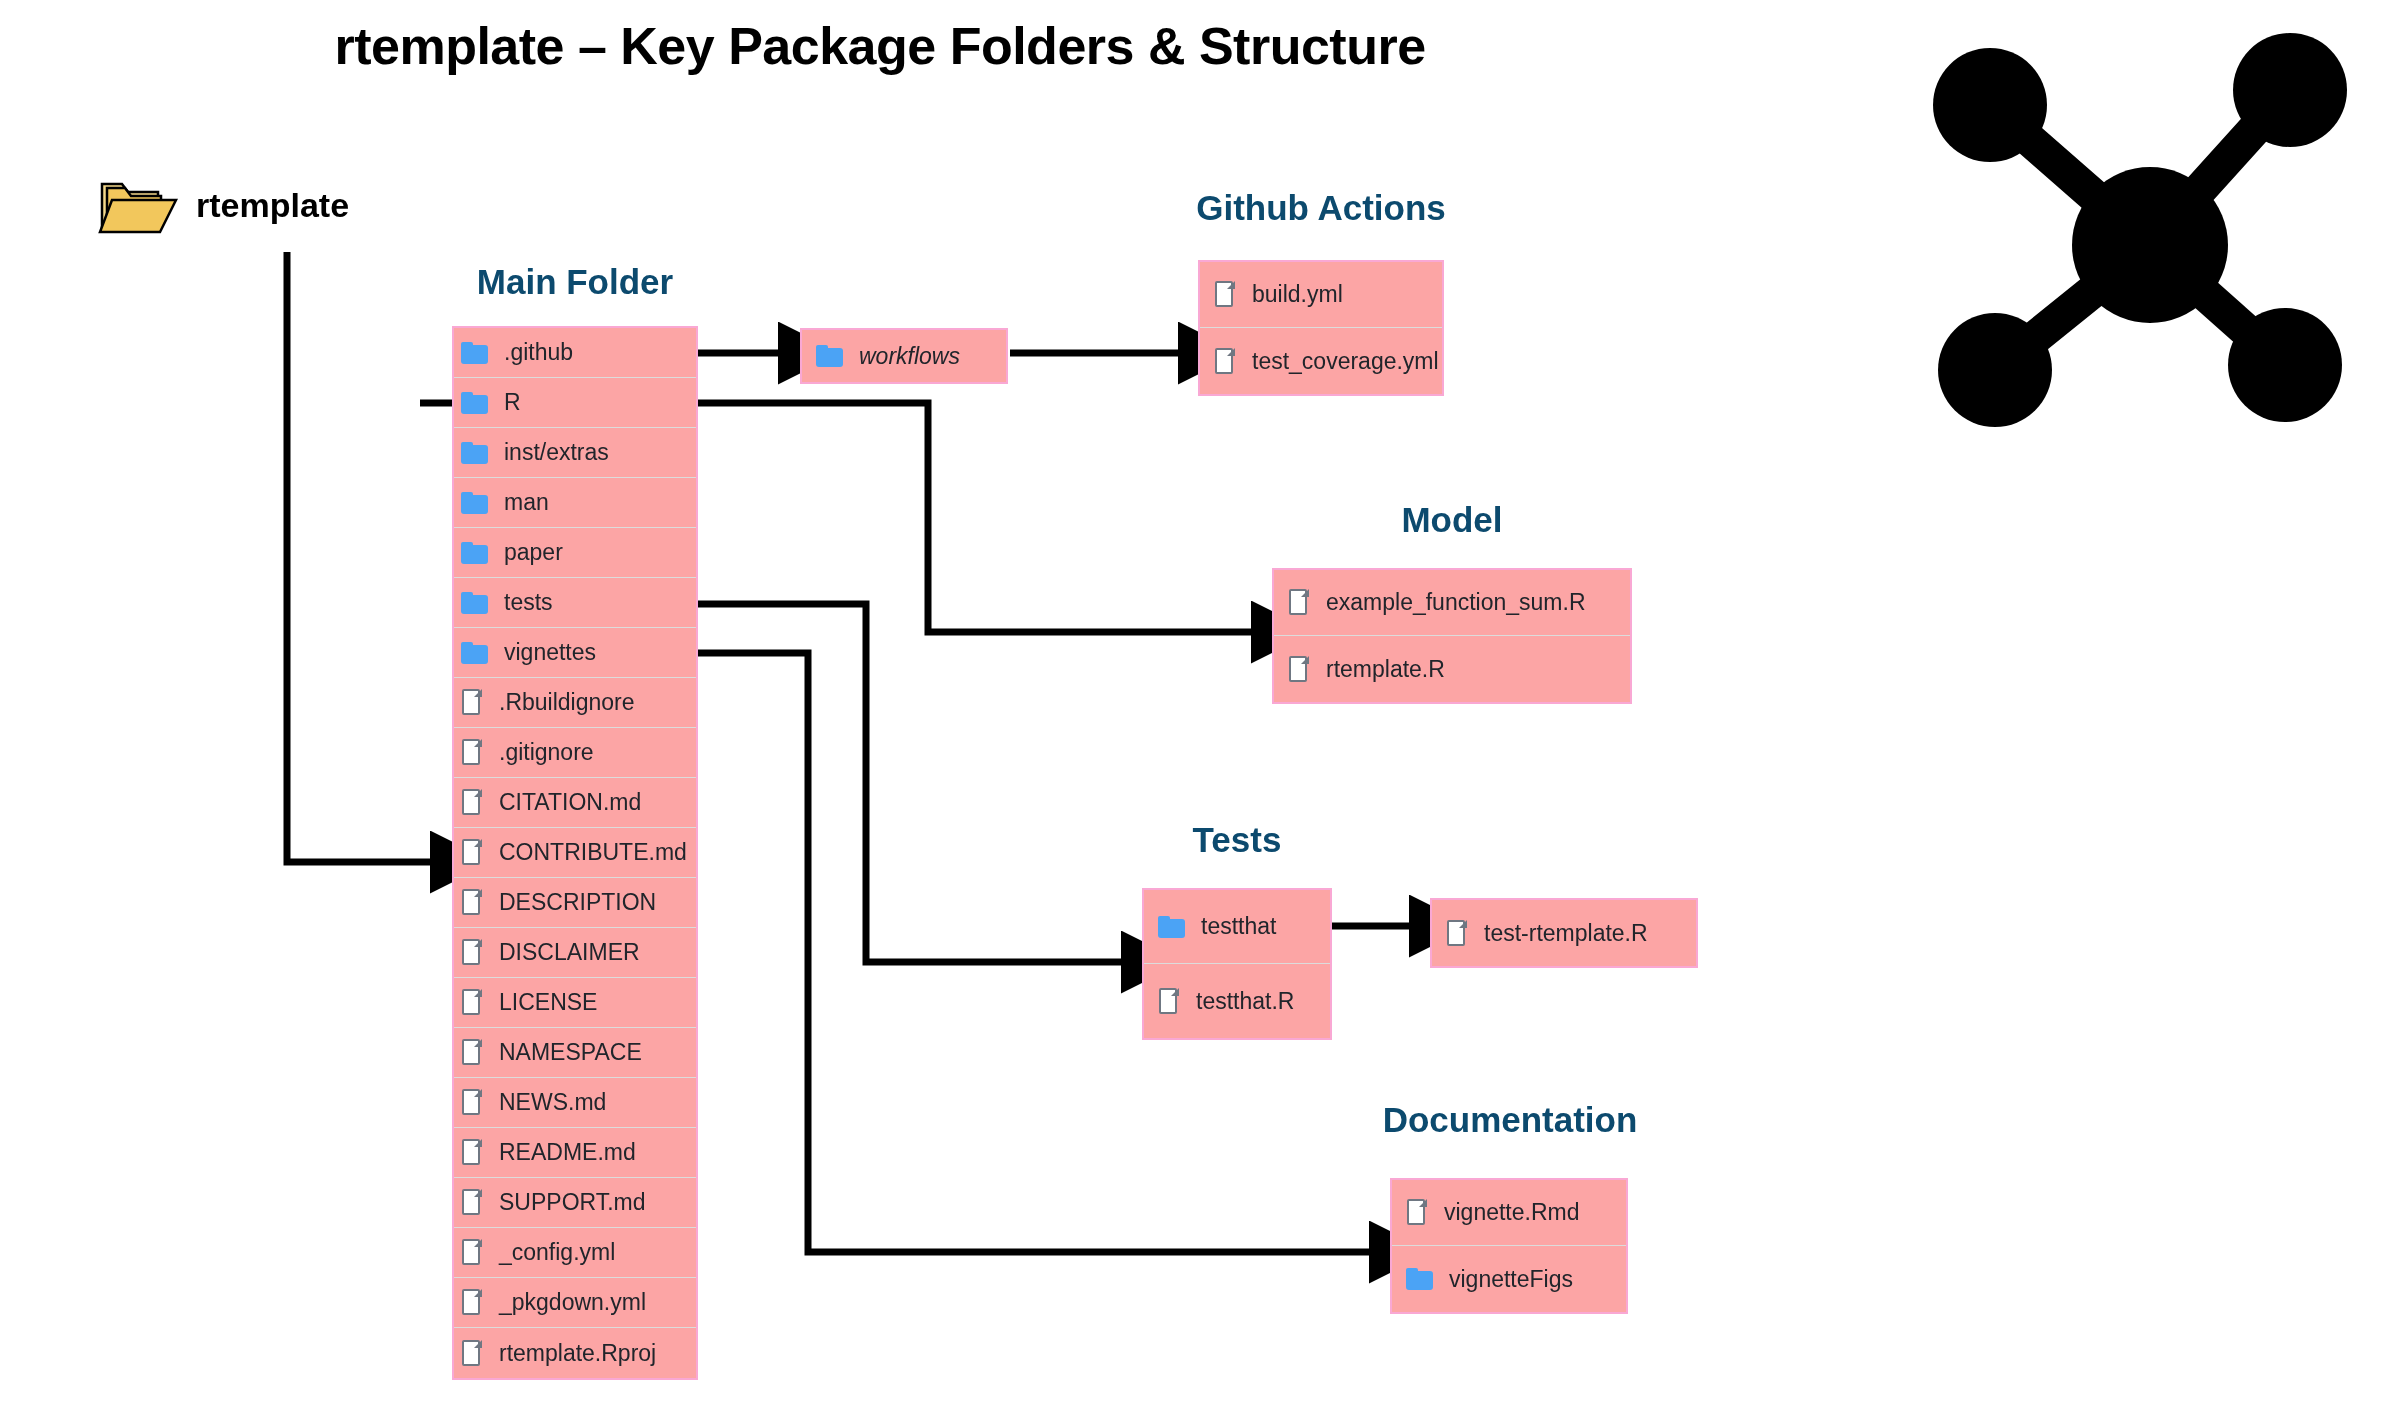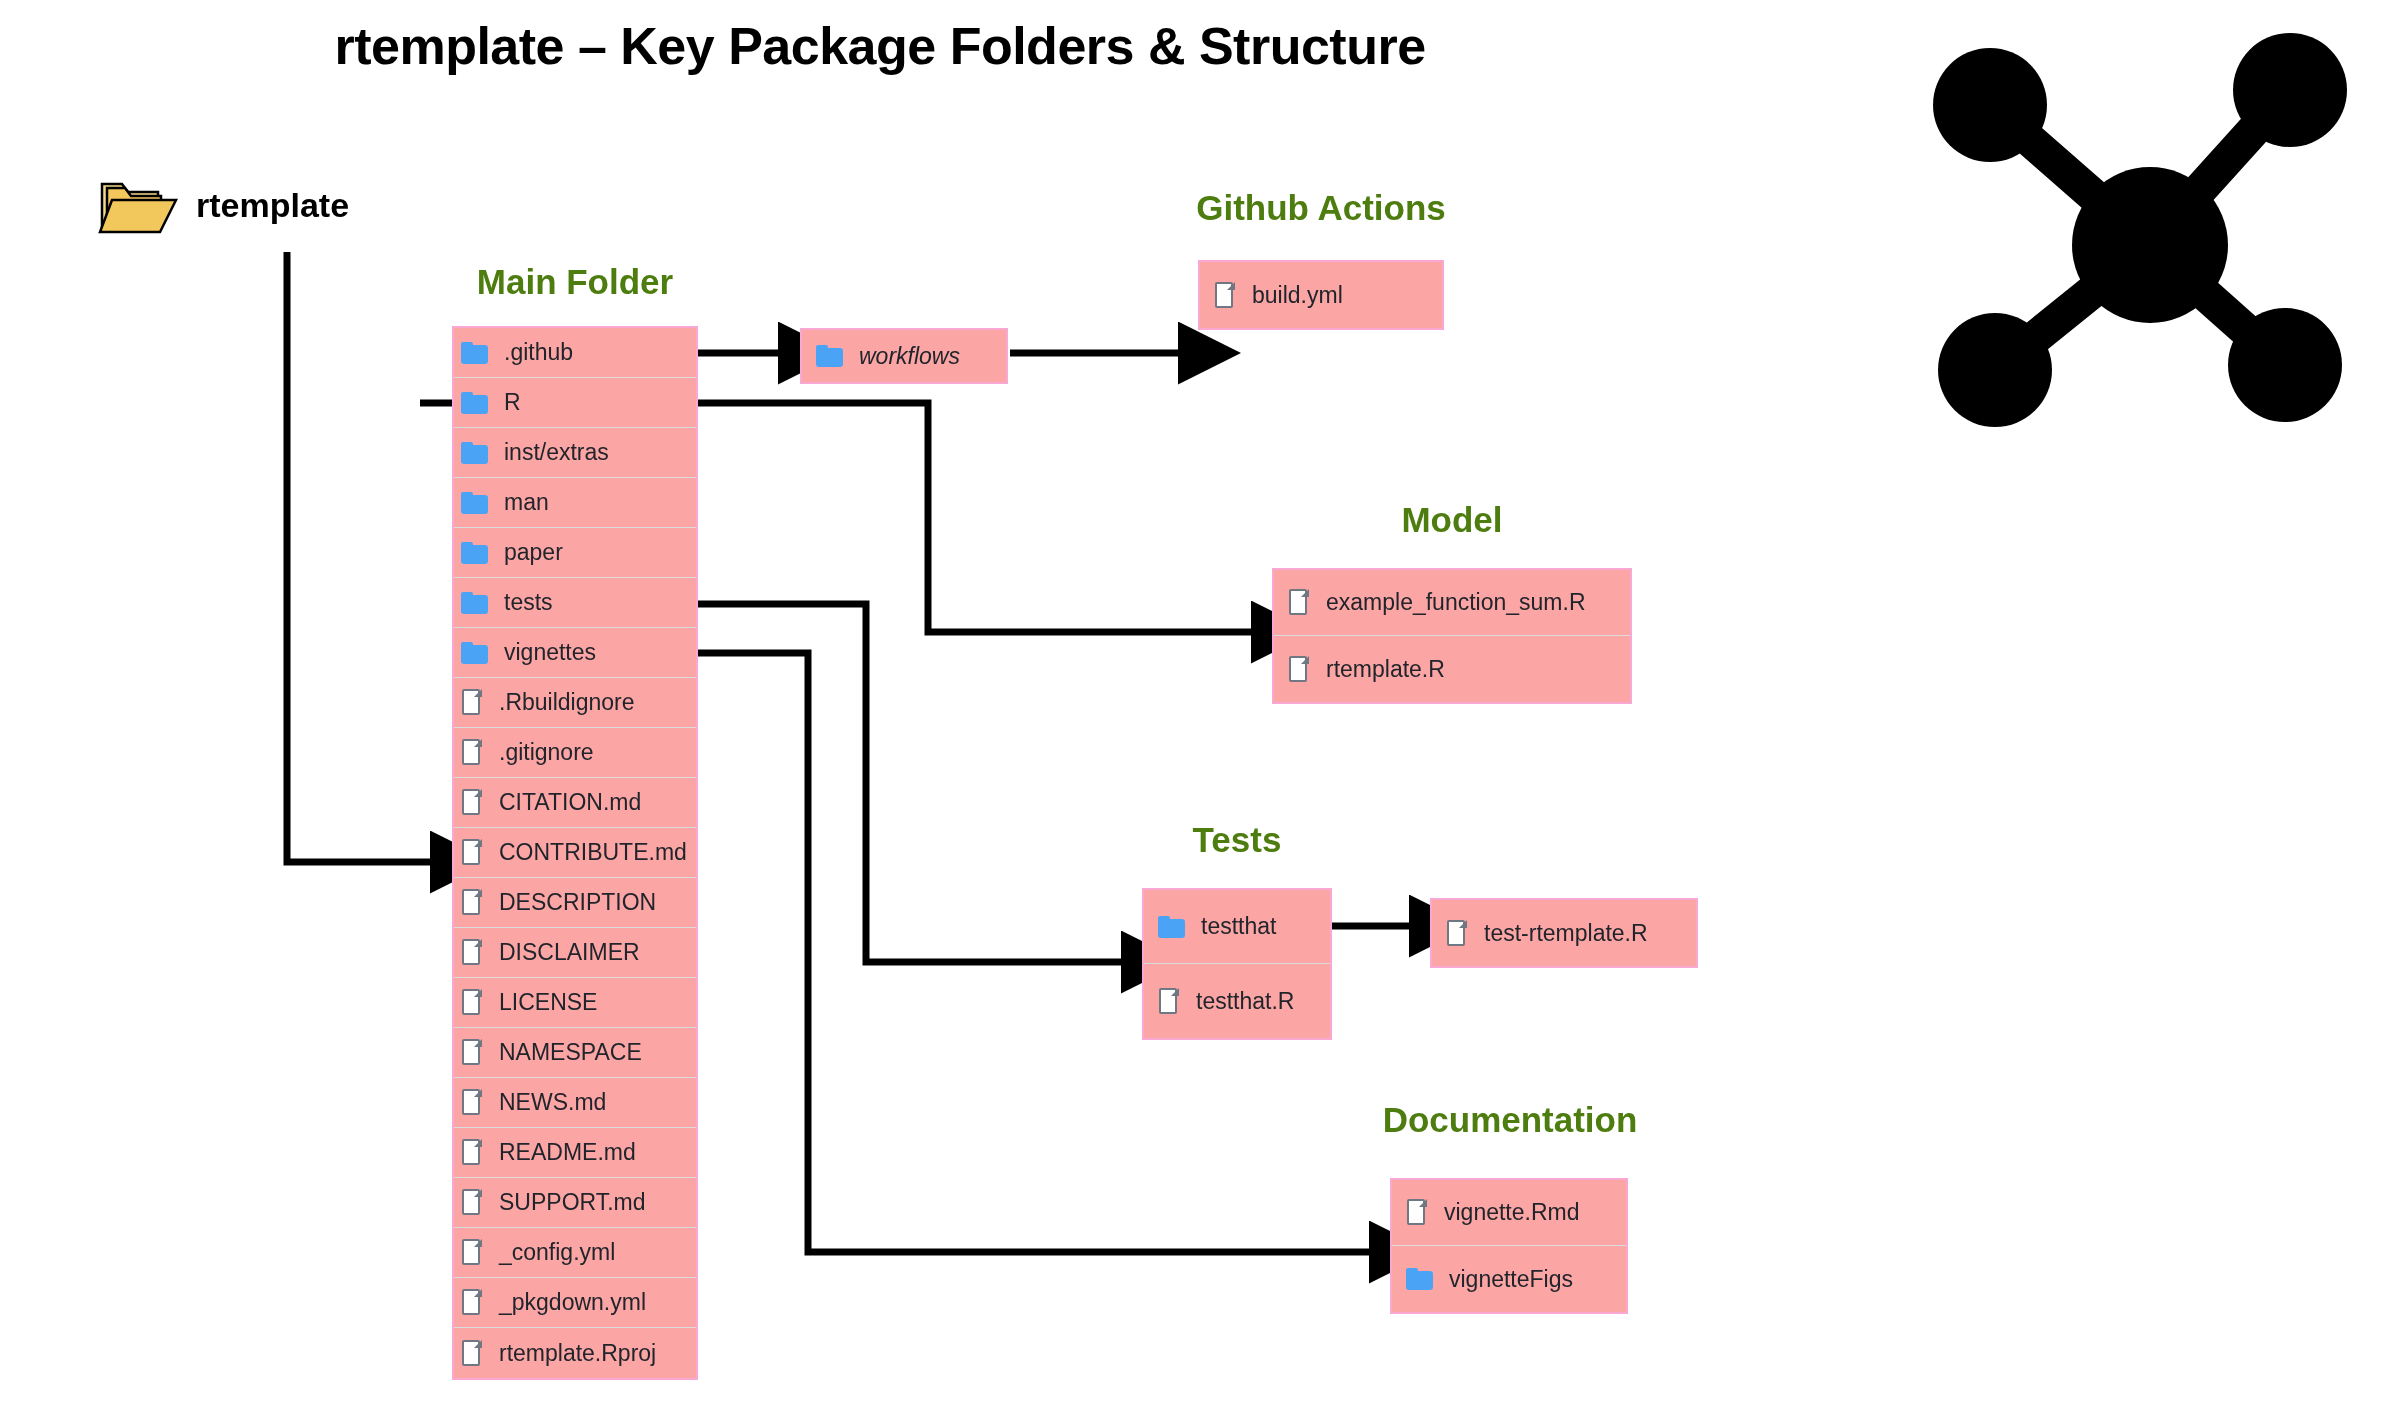--- a/index.html
+++ b/index.html
@@ -15,21 +15,21 @@
     position:absolute;left:0;top:16px;width:1760px;text-align:center;
     font-size:52px;font-weight:bold;color:#000000;letter-spacing:-0.5px;
     white-space:nowrap;
   }
 
   
   .root-row{position:absolute;left:98px;top:174px;display:flex;align-items:center;gap:18px;}
   .root-label{font-size:34px;font-weight:bold;color:#000;}
 
   
-  .sec-h{position:absolute;font-size:35px;font-weight:bold;color:#4d7c0f;white-space:nowrap;}
+  .sec-h{position:absolute;font-size:35px;font-weight:bold;color:#0c4a6e;white-space:nowrap;}
 
   
   .box{position:absolute;background:#fca5a5;border:2px solid #f9a8d4;box-sizing:border-box;}
   .box .row{
     display:flex;align-items:center;gap:16px;
     padding:0 14px;box-sizing:border-box;
     border-bottom:1px solid #dcdcdc;
   }
   .box .row:last-child{border-bottom:none;}
   .box .row .lbl{
@@ -224,20 +224,24 @@
     <div class="row">
       <span class="ico folder"></span>
       <span class="lbl">workflows</span>
     </div>
   </div>
 
 <div class="box" id="gha-box">
     <div class="row">
       <span class="ico file"></span>
       <span class="lbl">build.yml</span>
+    </div>
+    <div class="row">
+      <span class="ico file"></span>
+      <span class="lbl">test_coverage.yml</span>
     </div>
   </div>
 
 <div class="box" id="model-box">
     <div class="row">
       <span class="ico file"></span>
       <span class="lbl">example_function_sum.R</span>
     </div>
     <div class="row">
       <span class="ico file"></span>

